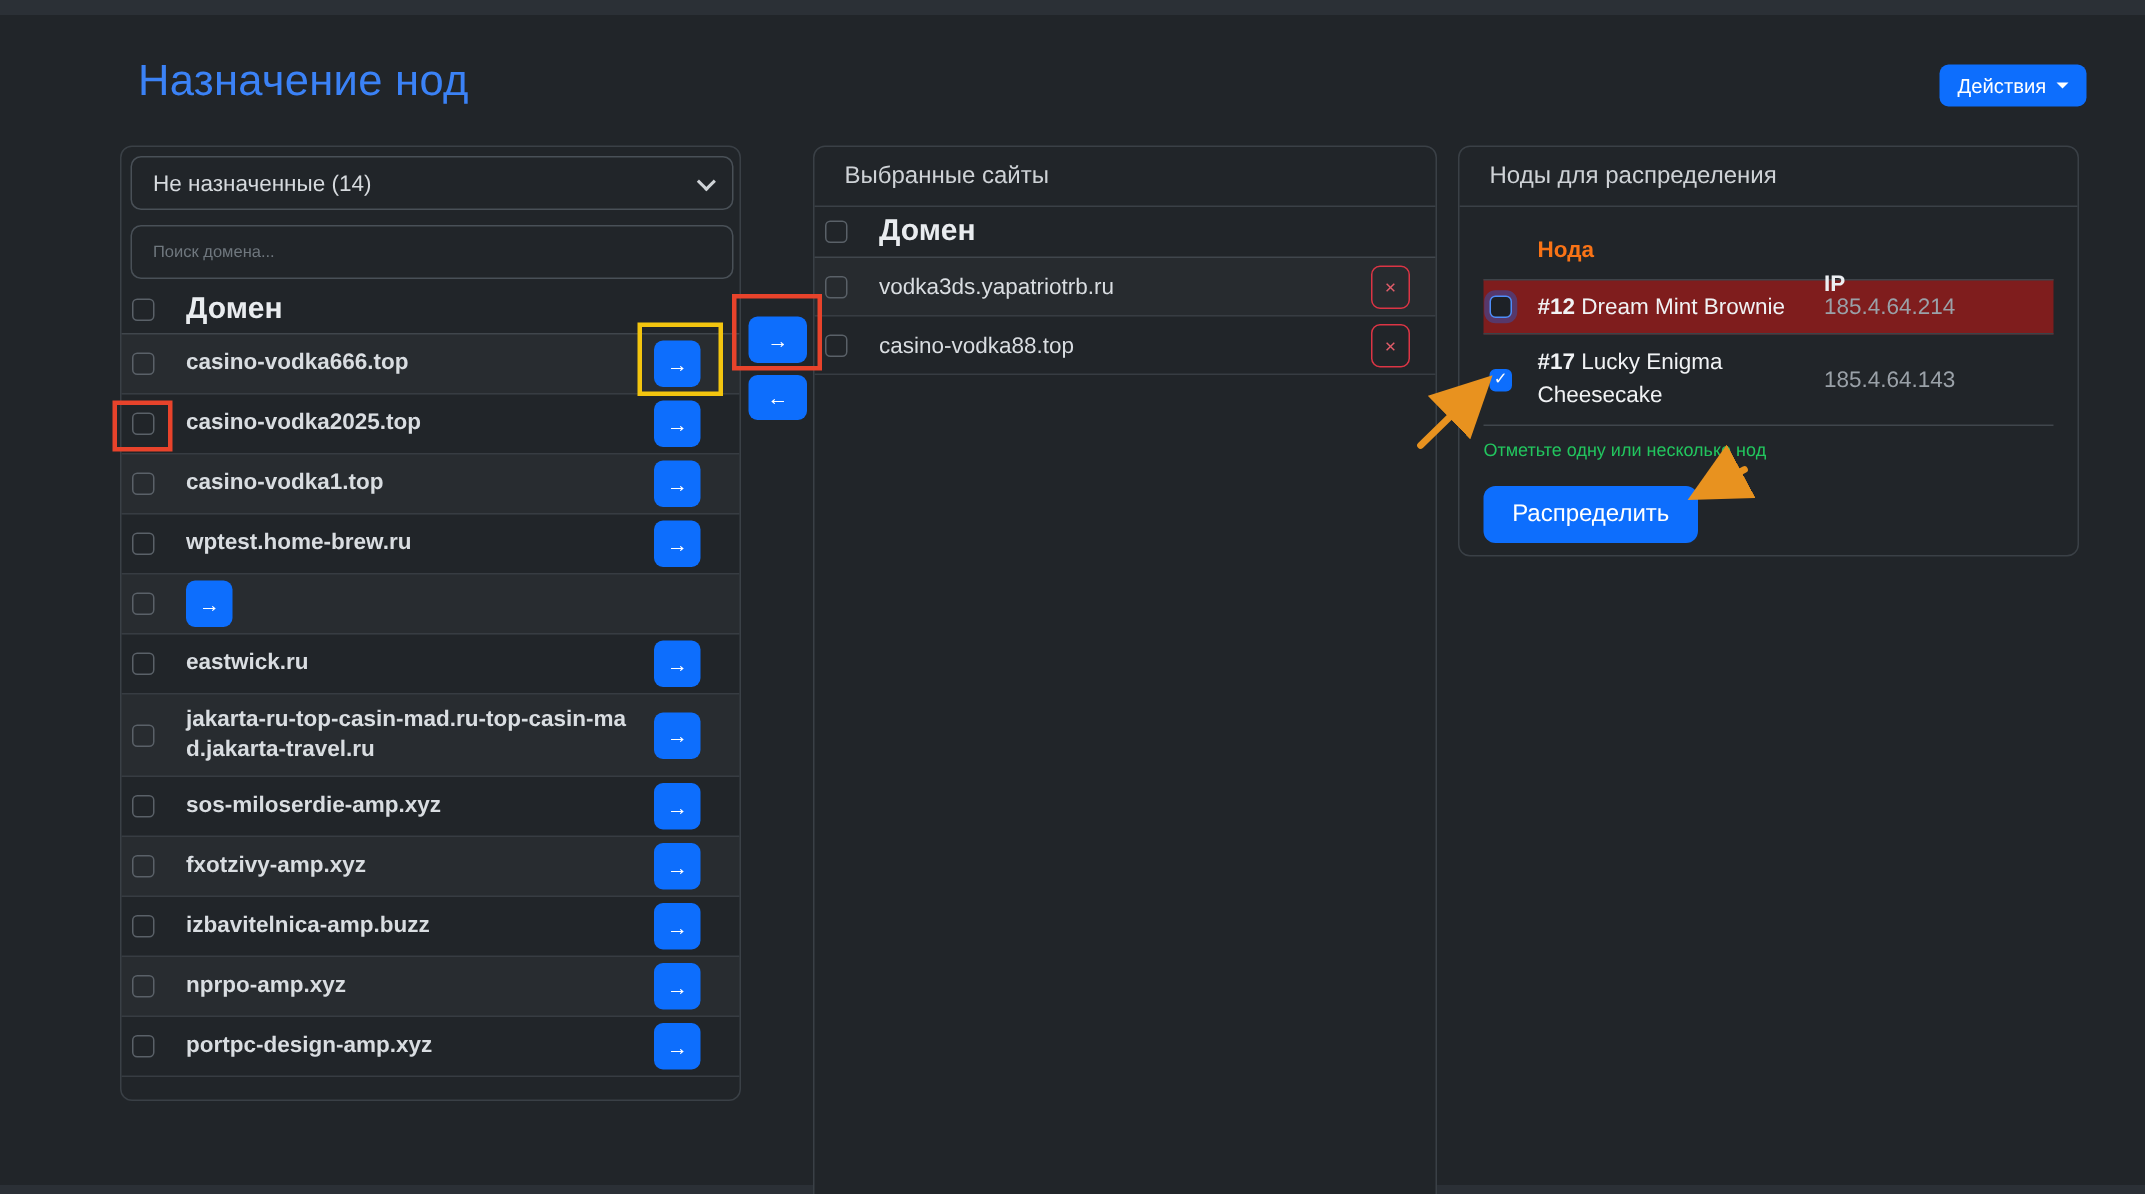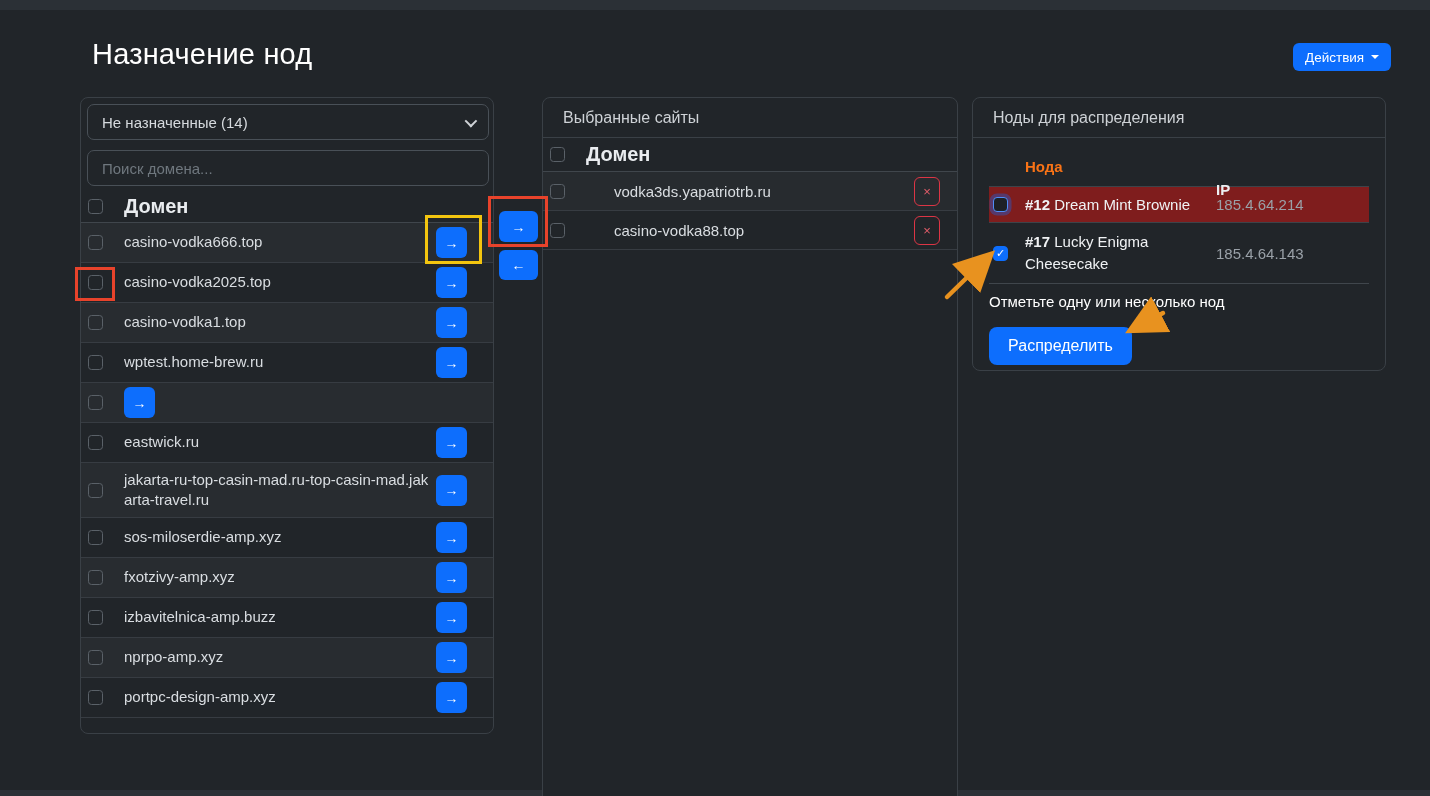--- a/index.html
+++ b/index.html
@@ -10,21 +10,21 @@
     color:#dee2e6;
     position:relative;
     overflow:hidden;
   }
   .strip { position:absolute; left:0; width:1430px; background:#2b3036; }
   .strip.top { top:0; height:10px; }
   .strip.bottom { bottom:0; height:6px; }
 
   .page-title {
     position:absolute; left:92px; top:38px;
-    font-size:29px; font-weight:400; color:#ffffff; letter-spacing:.2px;
+    font-size:29px; font-weight:400; color:#3b82f6; letter-spacing:.2px;
   }
 
   .btn-primary {
     background:#0d6efd; color:#fff; border:none; border-radius:6px;
     display:inline-flex; align-items:center; justify-content:center;
     cursor:pointer; font-family:inherit;
   }
   .actions-btn {
     position:absolute; left:1293px; top:43px; height:28px; padding:12px 12px;
     font-size:13.5px; gap:7px;
@@ -55,21 +55,21 @@
     display:flex; align-items:center; padding:0 14px; font-size:15px;
   }
   .form-select { top:6px; color:#d6dade; cursor:pointer; justify-content:space-between; }
   .chevron-down {
     width:9px; height:9px; border-right:2px solid #cfd3d7; border-bottom:2px solid #cfd3d7;
     transform:rotate(45deg) translateY(-2px);
   }
   .form-input { top:52px; }
   .form-input input {
     width:100%; background:transparent; border:none; outline:none;
-    color:#dee2e6; font-size:15px; font-family:inherit;
+    color:#dee2e6; font-size:11px; font-family:inherit;
   }
   .form-input input::placeholder { color:#6f777e; }
 
   
   .thead-row {
     display:flex; align-items:center; font-weight:700; color:#e9ecef; font-size:20px;
     border-bottom:1px solid #40464c;
   }
   .panel-left .thead-row { position:absolute; left:0; top:93px; width:100%; height:32px; }
   .panel-mid  .thead-row { height:34px; }
@@ -80,35 +80,35 @@
   }
   .cb-col { width:43px; display:flex; justify-content:flex-start; padding-left:7px; flex:0 0 auto; }
 
   .rows { position:absolute; left:0; top:125px; width:100%; }
   .dom-row {
     display:flex; align-items:center; height:40px;
     border-bottom:1px solid #373c42; font-size:15px; color:#d9dde1;
   }
   .dom-row.odd { background:rgba(255,255,255,0.035); }
   .dom-row.tall { height:55px; }
-  .dom-name { flex:1 1 auto; line-height:1.35; padding-right:6px; max-width:312px; word-break:break-all; }
+  .dom-name { flex:1 1 auto; line-height:1.35; padding-right:6px; max-width:312px; word-break:break-all;font-weight:bold; }
   .move-btn {
     width:31px; height:31px; border-radius:6px; font-size:14px;
     margin-right:25px; flex:0 0 auto;
   }
 
   
   .transfer-btn { position:absolute; width:39px; border-radius:6px; font-size:14px; }
   .transfer-right { left:499px; top:211px; height:31px; }
   .transfer-left  { left:499px; top:250px; height:30px; }
 
   
   .site-row {
     display:flex; align-items:center; height:39px;
-    border-bottom:1px solid #373c42; font-size:15px; color:#d9dde1;gap:28px;
+    border-bottom:1px solid #373c42; font-size:15px; color:#d9dde1;
   }
   .site-row.odd { background:rgba(255,255,255,0.03); }
   .site-name { flex:1 1 auto; padding-right:6px; }
   .remove-btn {
     width:26px; height:29px; margin-right:17px; flex:0 0 auto;
     background:transparent; border:1px solid #dc3545; border-radius:6px;
     color:#e35d6a; font-size:13px; cursor:pointer; font-family:inherit;
     display:flex; align-items:center; justify-content:center;
   }
 
@@ -129,21 +129,21 @@
   .checkbox.cb-focus {
     border:1px solid #4f8df9;
     box-shadow:0 0 0 3.5px rgba(13,110,253,.35);
     background:#1d2126; border-radius:4px;
   }
   .checkbox.cb-checked {
     background:#0d6efd; border-color:#0d6efd; border-radius:4px;
     display:flex; align-items:center; justify-content:center;
   }
   .checkbox.cb-checked .check-glyph { color:#fff; font-size:11px; font-weight:700; line-height:1; }
-  .hint { margin-top:9px; font-size:15px; color:#ffffff; }
+  .hint { margin-top:9px; font-size:12px; color:#22c55e; }
   .distribute-btn { margin-top:17px; width:143px; height:38px; font-size:16px; border-radius:8px; }
 
   
   .ann { position:absolute; pointer-events:none; }
   .ann-rect-yellow { left:425px; top:215px; width:57px; height:49px; border:3px solid #f3c50f; }
   .ann-rect-red-checkbox { left:75px; top:267px; width:40px; height:34px; border:3px solid #e8432b; }
   .ann-rect-red-transfer { left:488px; top:196px; width:60px; height:51px; border:3px solid #e8432b; }
   .ann-arrows { left:0; top:0; width:1430px; height:796px; }
 </style>
 </head>

